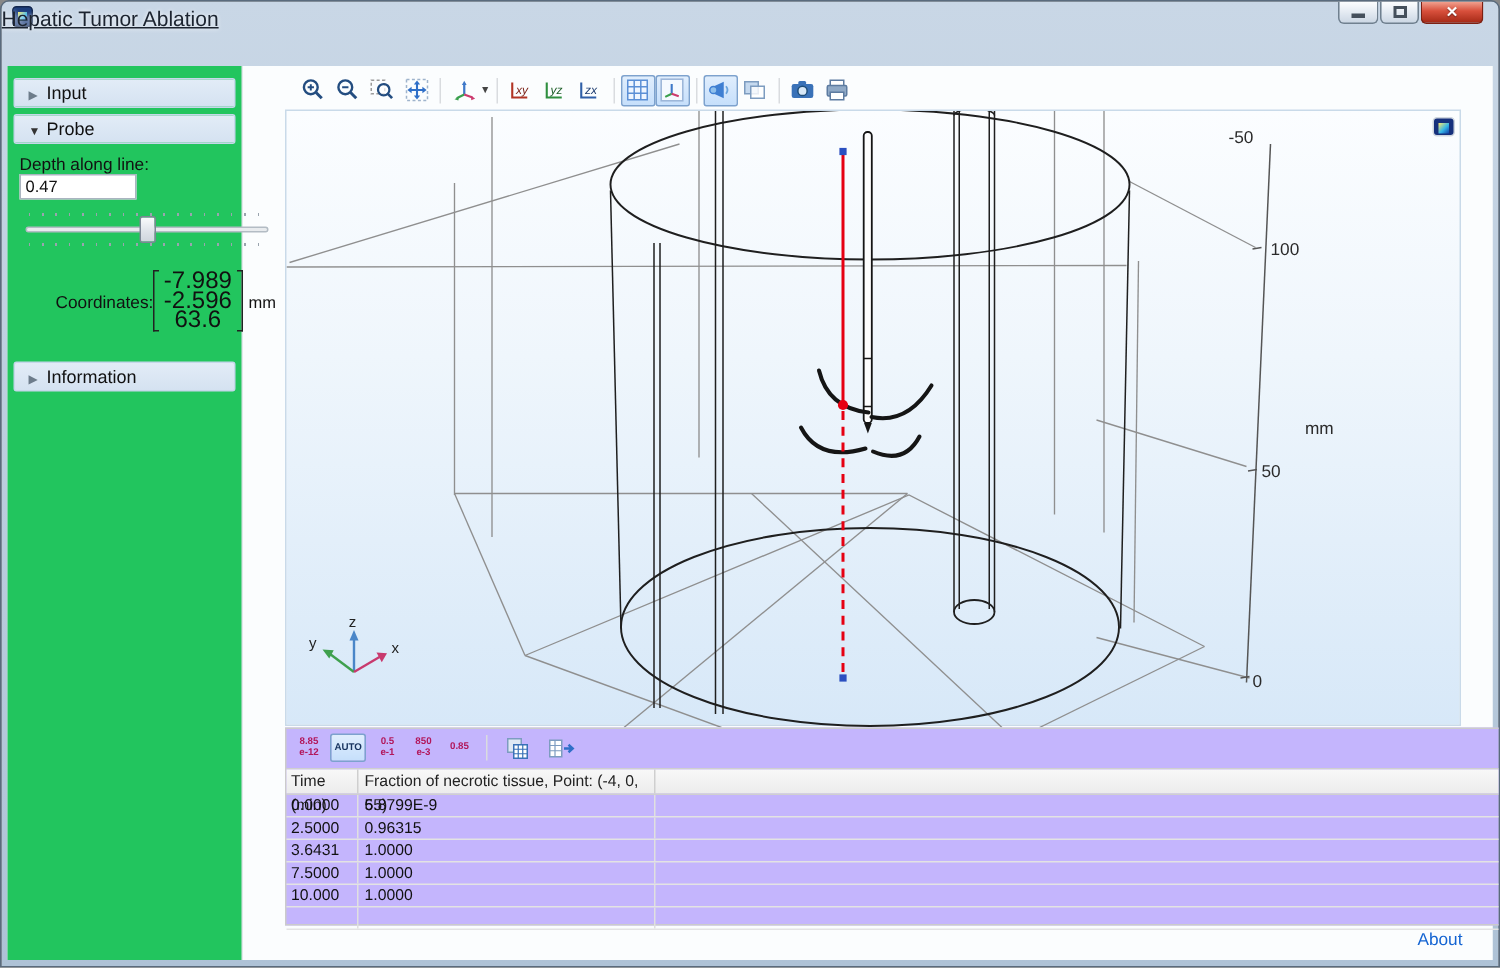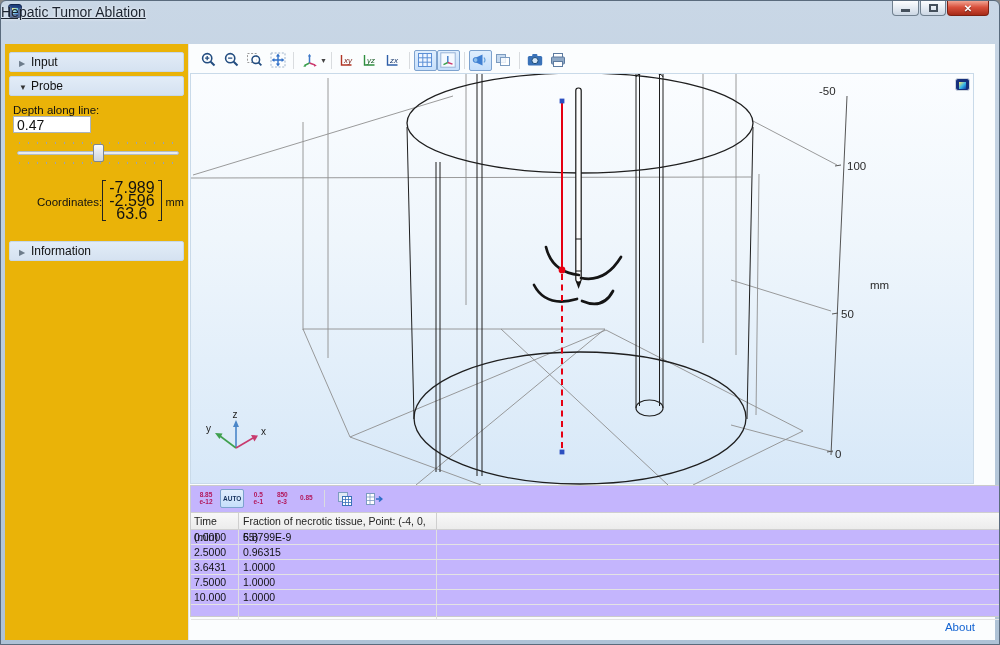--- a/index.html
+++ b/index.html
@@ -33,32 +33,32 @@
   .menubar { position:absolute; top:21px; left:1px; right:1px; height:22px;
     background:linear-gradient(#fcfdfe,#ebeef1); border-bottom:1px solid #d6d9dd;
     display:flex; align-items:center; }
   .menu-item { font-size:12px; color:#222; padding:2px 8px; margin-left:3px; }
 
   
   .content { position:absolute; top:43px; left:4px; right:4px; bottom:4px;
     background:#fbfdfe; }
 
   
-  .sidebar { position:absolute; left:0; top:0; width:184px; height:100%;
-    background:#eab308; border-right:1px solid #e2e6ea; }
+  .sidebar { position:absolute; left:0; top:0; width:157px; height:100%;
+    background:#22c55e; border-right:1px solid #e2e6ea; }
   .sec-header { margin:4px 4px 0 4px; height:20px; line-height:19px;
     background:linear-gradient(#e2ecf7,#d5e2f1); border:1px solid #c6d7ea;
     border-radius:2px; font-size:12px; color:#111; padding-left:9px; }
   .sec-header:first-child { margin-top:8px; }
   .tri { display:inline-block; width:12px; font-size:8px; color:#6d7c8b; }
   .tri.open { color:#333; }
   .probe-body { padding:8px 6px 10px 8px; }
   .fieldrow { display:flex; align-items:flex-start;flex-direction:column; }
   .fieldlabel { font-size:11.5px; color:#111; width:88px; }
-  .textinput { width:78px; height:17px; border:1px solid #aab4c0; font-size:14px;
+  .textinput { width:78px; height:17px; border:1px solid #aab4c0; font-size:11px;
     padding:0 3px; font-family:"Liberation Sans", sans-serif; color:#111; background:#fff; }
   .slider { position:relative; margin:7px 4px 0 4px; width:162px; height:26px; }
   .ticks { position:absolute; left:2px; right:2px; height:2px;
     background-image:repeating-linear-gradient(90deg,#9aa4ae 0,#9aa4ae 1px,transparent 1px,transparent 9px); }
   .ticks.top { top:2px; } .ticks.bottom { bottom:2px; }
   .groove { position:absolute; left:0; right:0; top:11px; height:4px;
     background:#e8ebee; border:1px solid #b3bcc4; border-radius:2px; }
   .thumb { position:absolute; left:47%; top:4px; width:11px; height:18px;
     background:linear-gradient(#fafbfc,#dde2e8 60%,#cfd6dd); border:1px solid #7c8795;
     border-radius:2px; }

